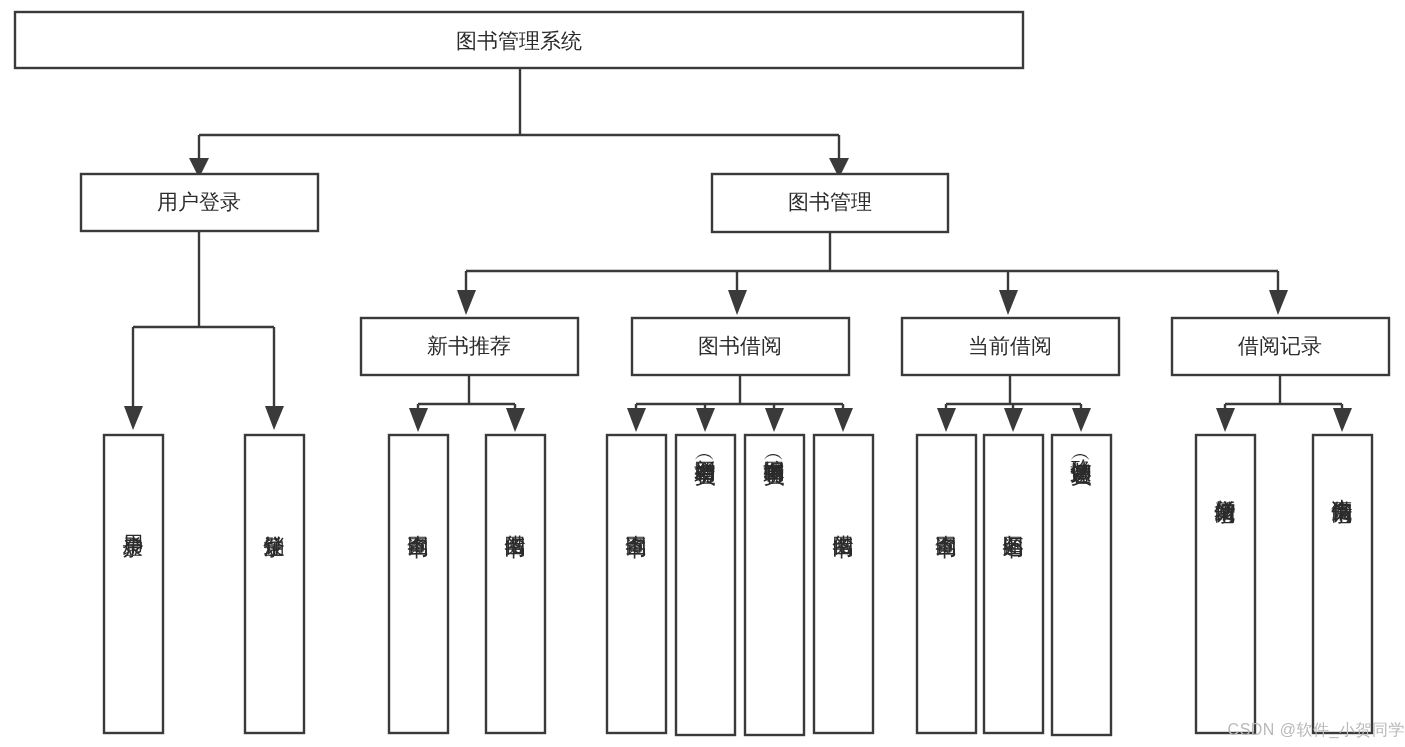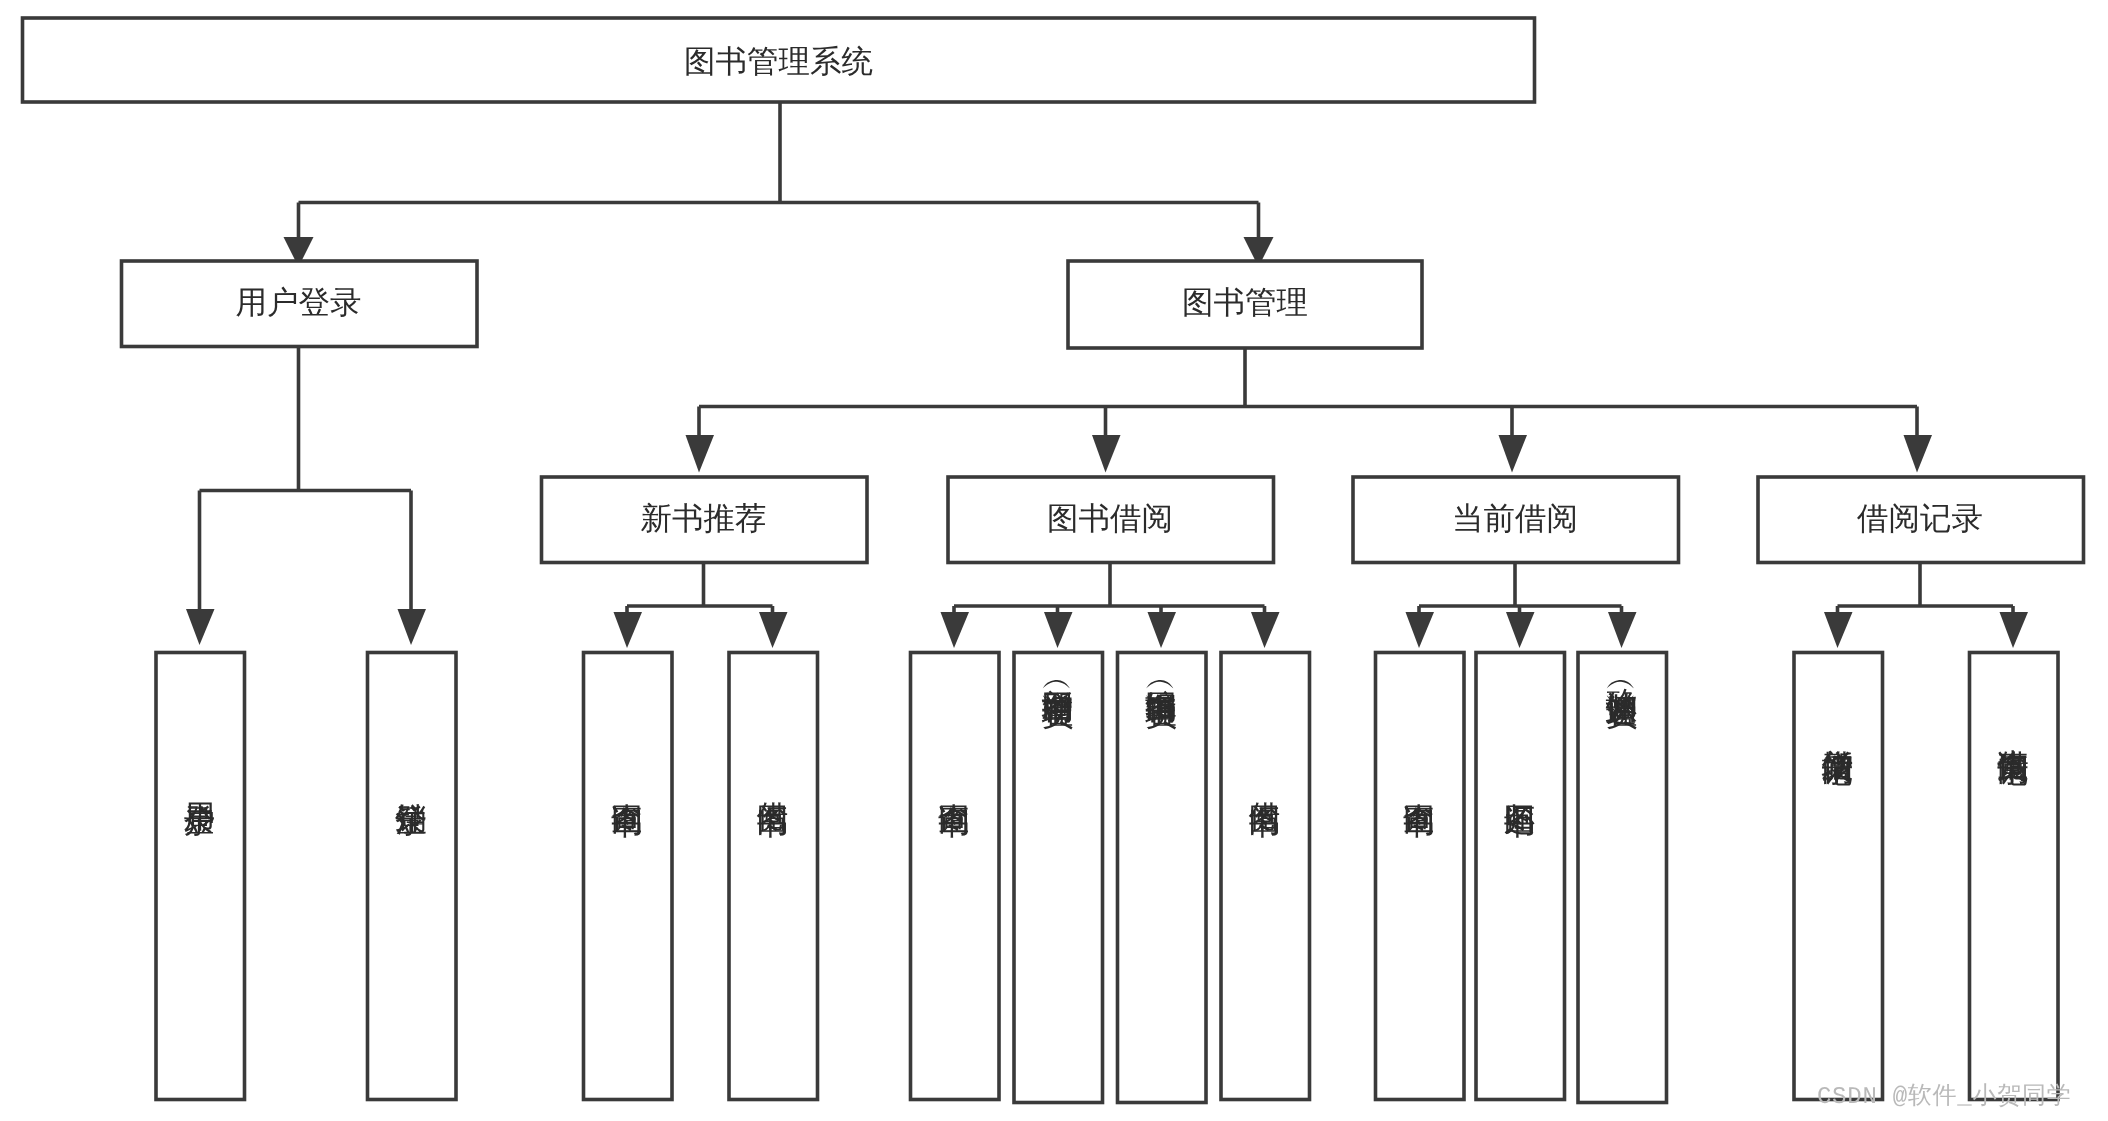--- a/index.html
+++ b/index.html
@@ -51,23 +51,23 @@
     fill: none;
     stroke-linecap: butt;
     stroke-linejoin: miter;
   }
   .arrow-head {
     fill: #3a3a3a;
     stroke: none;
   }
   .watermark {
     position: absolute;
-    right: 24px;
+    right: 0;
     bottom: 6px;
-    font-family: Liberation Mono, monospace;
+    font-family: Liberation Sans, sans-serif;
     font-size: 16px;
     color: #b9b9b9;
     white-space: nowrap;
     letter-spacing: 0.5px;
   }
 </style>
 </head>
 <body>
 
 <div id="stage">

